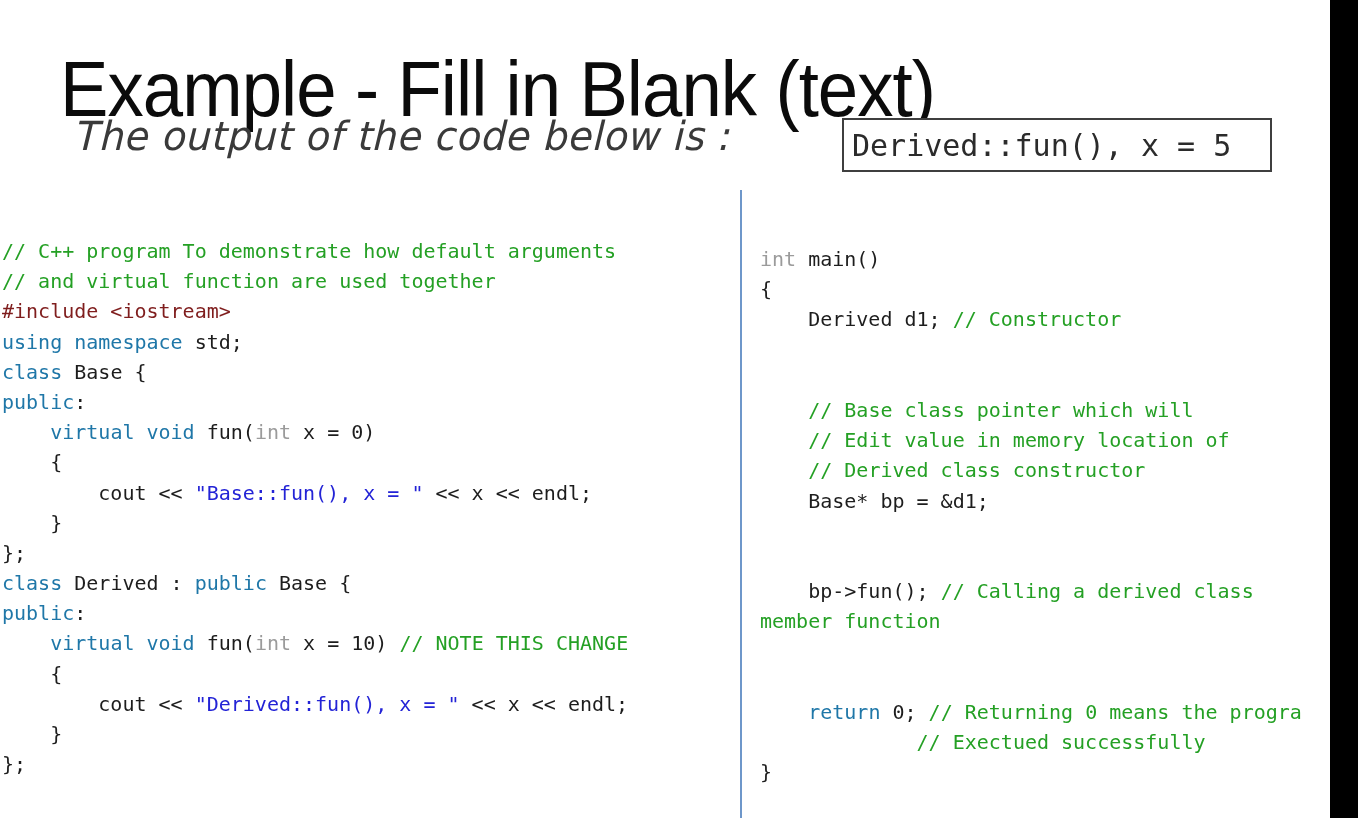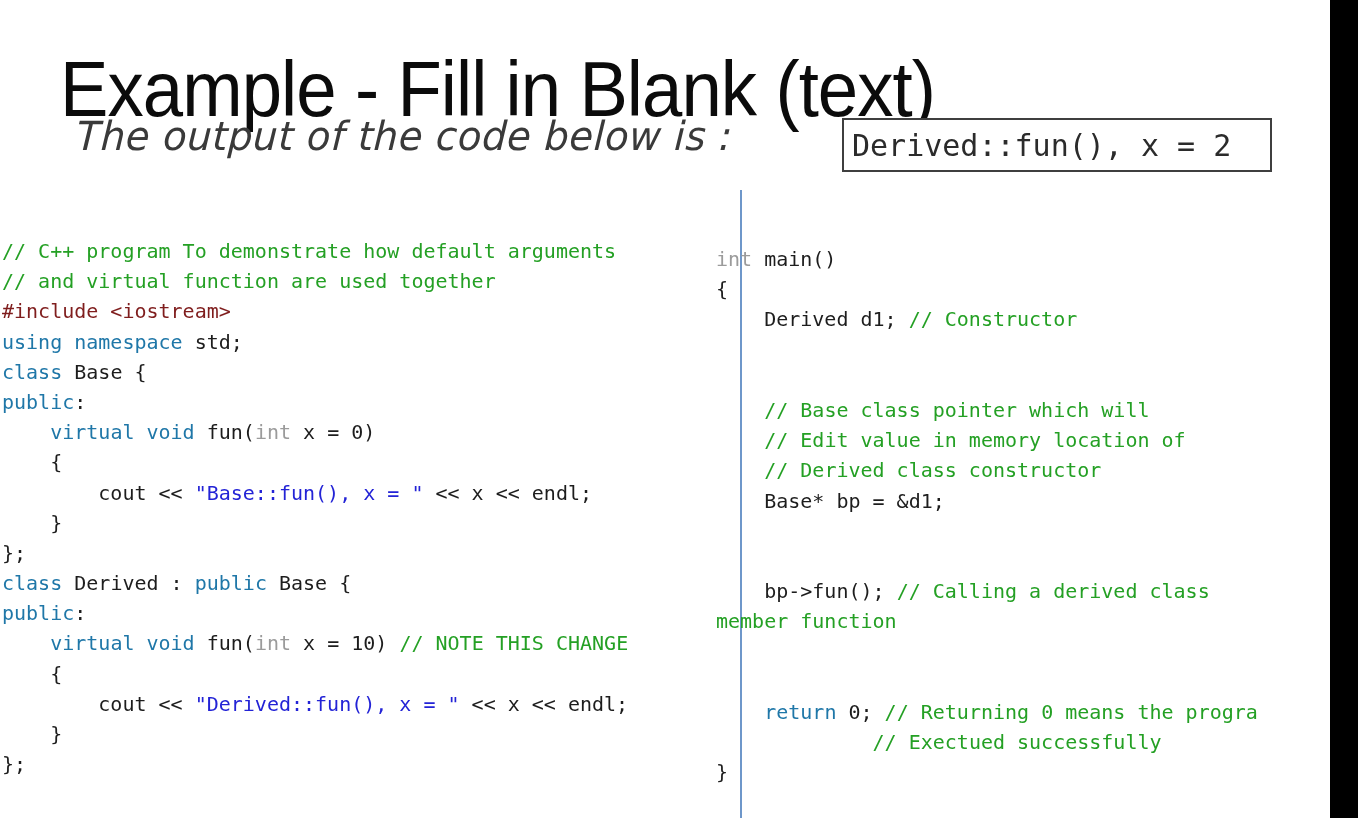--- a/index.html
+++ b/index.html
@@ -110,21 +110,21 @@
     color: #1d1d1d;
     letter-spacing: 0px;
   }
   .code-left {
     left: 2px;
     top: 216px;
     width: 738px;
     overflow: hidden;
   }
   .code-right {
-    left: 716px;
+    left: 760px;
     top: 224px;
     width: 598px;
     overflow: hidden;
   }
   .code .ln { display: block; height: 30.2px; }
 
   
   .t-cmt  { color: #24a024; }
   .t-kw   { color: #1f77a8; font-weight: normal; }
   .t-type { color: #9b9b9b; }
@@ -135,21 +135,21 @@
 </head>
 <body>
 
 <div id="slide">
 
   <h1 class="slide-title">Example - Fill in Blank (text)</h1>
 
   <div class="prompt">The output of the code below is :</div>
 
   <div class="answer-box">
-    <span class="answer-text">Derived::fun(), x = 2</span>
+    <span class="answer-text">Derived::fun(), x = 5</span>
   </div>
 
   <div class="divider"></div>
 
   <pre class="code code-left"><span class="ln"><span class="t-cmt">// C++ program To demonstrate how default arguments</span></span><span class="ln"><span class="t-cmt">// and virtual function are used together</span></span><span class="ln"><span class="t-pre">#include &lt;iostream&gt;</span></span><span class="ln"><span class="t-kw">using namespace</span><span class="t-pln"> std;</span></span><span class="ln"><span class="t-kw">class</span><span class="t-pln"> Base {</span></span><span class="ln"><span class="t-kw">public</span><span class="t-pln">:</span></span><span class="ln"><span class="t-pln">    </span><span class="t-kw">virtual void</span><span class="t-pln"> fun(</span><span class="t-type">int</span><span class="t-pln"> x = 0)</span></span><span class="ln"><span class="t-pln">    {</span></span><span class="ln"><span class="t-pln">        cout &lt;&lt; </span><span class="t-str">"Base::fun(), x = "</span><span class="t-pln"> &lt;&lt; x &lt;&lt; endl;</span></span><span class="ln"><span class="t-pln">    }</span></span><span class="ln"><span class="t-pln">};</span></span><span class="ln"><span class="t-kw">class</span><span class="t-pln"> Derived : </span><span class="t-kw">public</span><span class="t-pln"> Base {</span></span><span class="ln"><span class="t-kw">public</span><span class="t-pln">:</span></span><span class="ln"><span class="t-pln">    </span><span class="t-kw">virtual void</span><span class="t-pln"> fun(</span><span class="t-type">int</span><span class="t-pln"> x = 10) </span><span class="t-cmt">// NOTE THIS CHANGE</span></span><span class="ln"><span class="t-pln">    {</span></span><span class="ln"><span class="t-pln">        cout &lt;&lt; </span><span class="t-str">"Derived::fun(), x = "</span><span class="t-pln"> &lt;&lt; x &lt;&lt; endl;</span></span><span class="ln"><span class="t-pln">    }</span></span><span class="ln"><span class="t-pln">};</span></span></pre>
   <pre class="code code-right"><span class="ln"><span class="t-type">int</span><span class="t-pln"> main()</span></span><span class="ln"><span class="t-pln">{</span></span><span class="ln"><span class="t-pln">    Derived d1; </span><span class="t-cmt">// Constructor</span></span><span class="ln">&nbsp;</span><span class="ln">&nbsp;</span><span class="ln"><span class="t-pln">    </span><span class="t-cmt">// Base class pointer which will</span></span><span class="ln"><span class="t-pln">    </span><span class="t-cmt">// Edit value in memory location of</span></span><span class="ln"><span class="t-pln">    </span><span class="t-cmt">// Derived class constructor</span></span><span class="ln"><span class="t-pln">    Base* bp = &amp;d1;</span></span><span class="ln">&nbsp;</span><span class="ln">&nbsp;</span><span class="ln"><span class="t-pln">    bp-&gt;fun(); </span><span class="t-cmt">// Calling a derived class</span></span><span class="ln"><span class="t-cmt">member function</span></span><span class="ln">&nbsp;</span><span class="ln">&nbsp;</span><span class="ln"><span class="t-pln">    </span><span class="t-kw">return</span><span class="t-pln"> 0; </span><span class="t-cmt">// Returning 0 means the progra</span></span><span class="ln"><span class="t-pln">             </span><span class="t-cmt">// Exectued successfully</span></span><span class="ln"><span class="t-pln">}</span></span></pre>
 
   <div class="right-bar"></div>
 </div>
 

